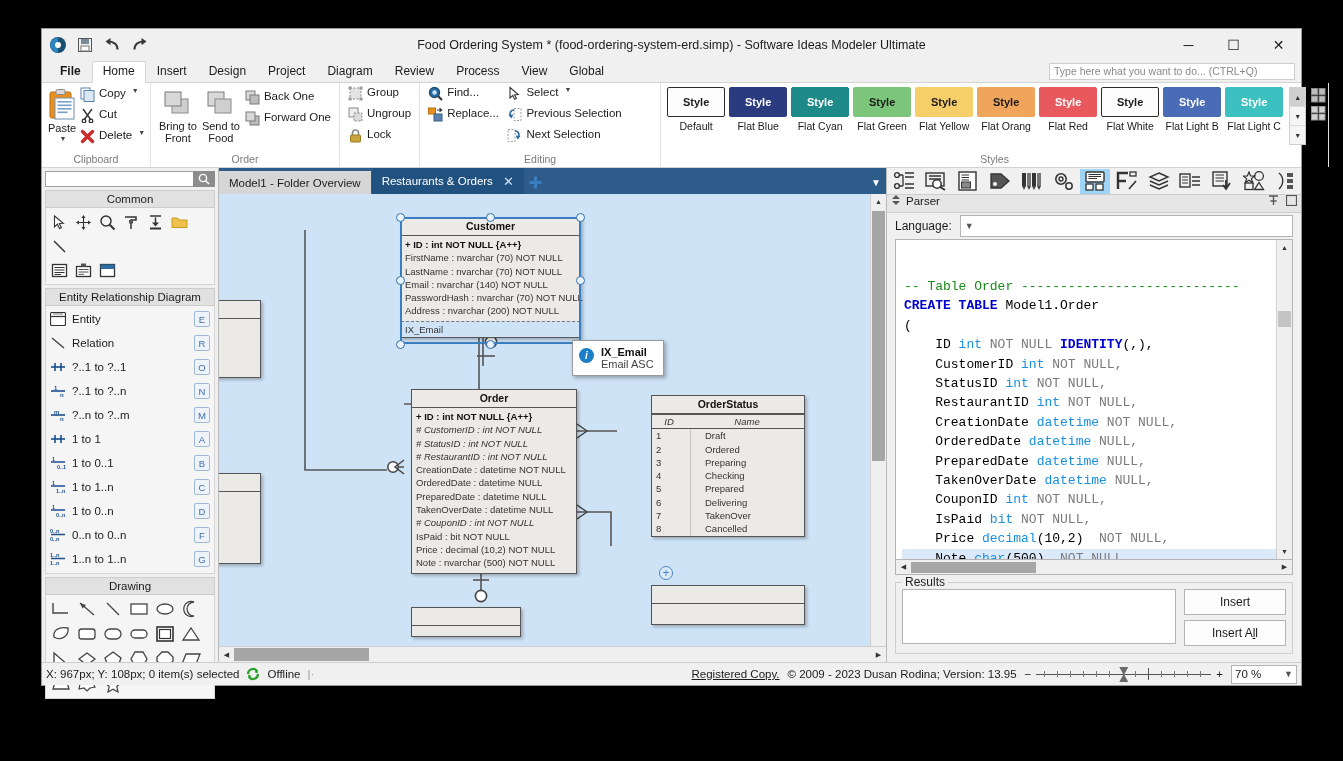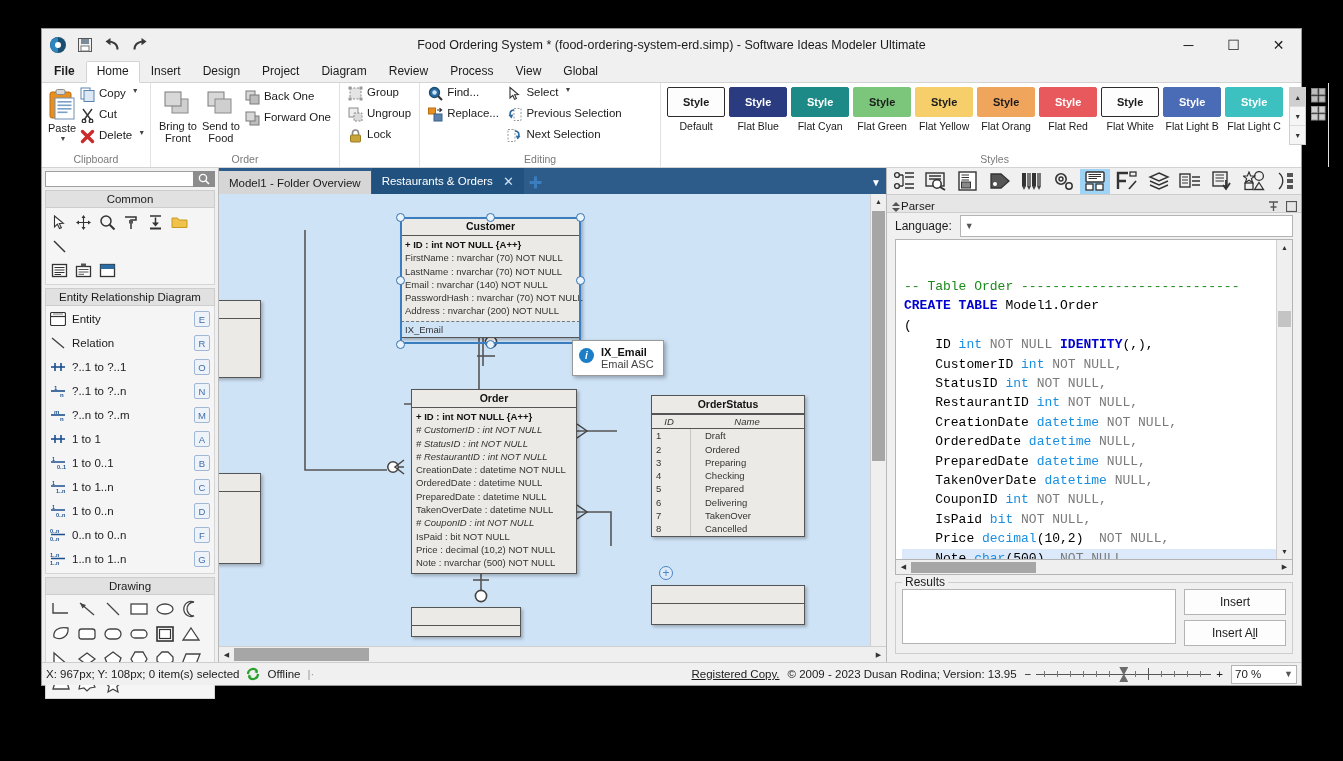--- a/index.html
+++ b/index.html
@@ -12,21 +12,21 @@
   .qat{display:flex;align-items:center;gap:9px;padding-left:7px;}
   .qicon{width:18px;height:18px;display:flex;align-items:center;justify-content:center;}
   .apptitle{position:absolute;left:0;right:0;text-align:center;font-size:12.5px;color:#1b1b1b;pointer-events:none;}
   .winbtns{margin-left:auto;display:flex;height:32px;}
   .winbtn{width:45px;height:31px;display:flex;align-items:center;justify-content:center;font-size:14px;color:#1b1b1b;}
 
   
   .ribtabs{height:21px;background:#f0f0f0;display:flex;align-items:flex-end;border-bottom:1px solid #d3d3d3;
            position:relative;flex:0 0 auto;}
   .ribtab{font-size:12px;padding:3px 11px 3px;color:#1b1b1b;line-height:15px;}
-  .ribtab.file{font-weight:bold;padding-left:12px;padding-right:11px;}
+  .ribtab.file{font-weight:bold;padding-left:18px;padding-right:11px;}
   .ribtab.active{background:#fff;border:1px solid #d3d3d3;border-bottom:1px solid #fff;
                   margin-bottom:-1px;border-radius:2px 2px 0 0;padding:2px 10px 3px;}
   .tellme{position:absolute;right:6px;bottom:2px;width:240px;height:15px;border:1px solid #cfcfcf;
           background:#fff;font-size:10.5px;color:#8a8a8a;padding-left:4px;line-height:15px;overflow:hidden;}
 
   
   .ribbon{height:84px;background:#fff;border-bottom:1px solid #d3d3d3;display:flex;position:relative;flex:0 0 auto;}
   .rgroup{display:flex;flex-direction:column;position:relative;border-right:1px solid #e2e2e2;}
   .rgbody{flex:1;display:flex;align-items:flex-start;padding:4px 5px 0;}
   .rglabel{height:15px;font-size:10.5px;color:#7a7a7a;text-align:center;line-height:15px;position:relative;}
@@ -117,21 +117,21 @@
   .plusico{position:absolute;width:14px;height:14px;border-radius:50%;border:1.6px solid #4a86c8;color:#4a86c8;
            font-size:12px;display:flex;align-items:center;justify-content:center;background:#dceaf8;box-sizing:border-box;}
 
   
   .rdock{width:414px;background:#f0f0f0;border-left:1px solid #b9b9b9;display:flex;flex-direction:column;}
   .dockicons{height:26px;display:flex;align-items:center;gap:1px;padding-left:2px;background:#f0f0f0;
              overflow:hidden;flex:0 0 auto;}
   .dico{width:31px;height:25px;display:flex;align-items:center;justify-content:center;}
   .dico.sel{background:#9fd4f7;}
   .panelhdr{height:17px;background:#e6e6e6;border-top:1px solid #cdcdcd;border-bottom:1px solid #cdcdcd;
-            display:flex;align-items:flex-end;font-size:11.5px;color:#1b1b1b;padding:0 4px;flex:0 0 auto;}
+            display:flex;align-items:flex-start;font-size:11.5px;color:#1b1b1b;padding:0 4px;gap:5px;flex:0 0 auto;}
   .phspacer{margin-left:auto;display:flex;gap:7px;align-items:center;}
   .langrow{display:flex;align-items:center;height:26px;padding:0 8px;gap:8px;font-size:12px;color:#1b1b1b;flex:0 0 auto;}
   .combo{flex:1;height:20px;border:1px solid #b4b4b4;background:#fff;display:flex;align-items:center;
          padding:0 4px;font-size:12px;color:#1b1b1b;}
   .combo .cv{flex:1;}
   .combo .cc{font-size:9px;color:#555;}
   .codearea{flex:1;margin:0 8px;border:1px solid #b4b4b4;background:#fff;display:flex;min-height:0;position:relative;}
   .codepane{flex:1;overflow:hidden;padding:5px 0 0 6px;font-family:"Liberation Mono",monospace;font-size:13px;
             line-height:19.4px;white-space:pre;margin-top:32px;}
   .cl{display:block;padding-left:2px;}
@@ -216,20 +216,21 @@
     <div class="ribtab file">File</div>
     <div class="ribtab active">Home</div>
     <div class="ribtab">Insert</div>
     <div class="ribtab">Design</div>
     <div class="ribtab">Project</div>
     <div class="ribtab">Diagram</div>
     <div class="ribtab">Review</div>
     <div class="ribtab">Process</div>
     <div class="ribtab">View</div>
     <div class="ribtab">Global</div>
+    <div class="tellme">Type here what you want to do...  (CTRL+Q)</div>
   </div>
 
   <div class="ribbon">
 
     <div class="rgroup" style="width:108px">
       <div class="rgbody">
         <div class="bigbtn" style="width:44px">
           <svg width="30" height="32" viewBox="0 0 30 32">
             <rect x="3" y="3" width="21" height="26" rx="2" fill="#e8901f" stroke="#b86d10"></rect>
             <rect x="9" y="0.5" width="9" height="5" rx="1.5" fill="#d8d8d8" stroke="#8a8a8a"></rect>

